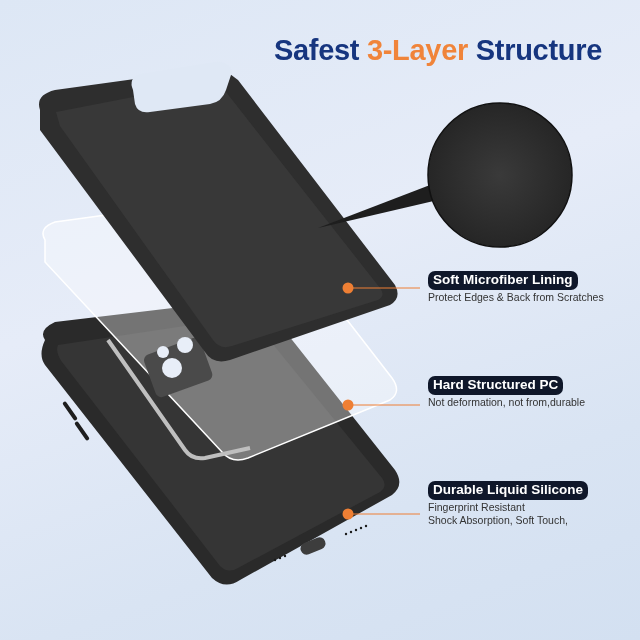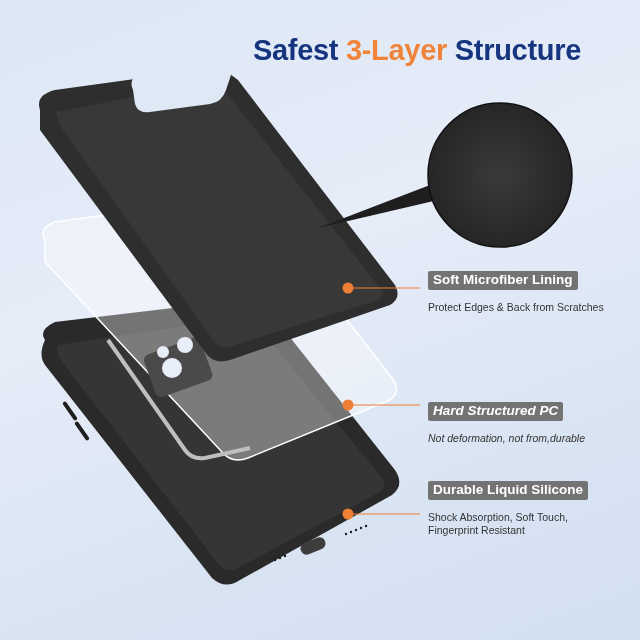--- a/index.html
+++ b/index.html
@@ -1,27 +1,27 @@
 <!DOCTYPE html>
 <html><head>
 <meta charset="utf-8">
 <style>
   html,body{margin:0;padding:0;}
   body{width:640px;height:640px;overflow:hidden;position:relative;
     background:linear-gradient(160deg,#dde7f5 0%,#e6ecf8 40%,#d9e4f3 75%,#d3e0f1 100%);
     font-family:"Liberation Sans",sans-serif;}
-  .title{position:absolute;left:0;top:34px;width:640px;text-align:right;padding-right:59px;box-sizing:border-box;
+  .title{position:absolute;left:0;top:34px;width:640px;text-align:right;padding-right:38px;box-sizing:border-box;
     font-weight:bold;font-size:29px;letter-spacing:-0.3px;color:#16357f;}
   .title .accent{color:#f0843a;}
   svg.art{position:absolute;left:0;top:0;}
   .feature{position:absolute;left:428px;}
-  .badge{display:inline-block;background:#737373;color:#fff;font-weight:bold;font-size:13.5px;
-    padding:2px 5px 3px 5px;border-radius:2px;line-height:14px;}
-  .desc{font-size:10.5px;color:#333;margin-top:11px;line-height:13px;}
-  .f1{top:270px;} .f2{top:401px;font-style:italic;} .f3{top:480px;}
+  .badge{display:inline-block;background:#0f172a;color:#fff;font-weight:bold;font-size:13.5px;
+    padding:2px 5px 3px 5px;border-radius:7px;line-height:14px;}
+  .desc{font-size:10.5px;color:#333;margin-top:1px;line-height:13px;}
+  .f1{top:270px;} .f2{top:375px;} .f3{top:480px;}
 </style>
 </head>
 <body>
 
 <div class="title">
   <span>Safest </span><span class="accent">3-Layer</span><span> Structure</span>
 </div>
 
 <svg class="art" width="640" height="640" viewBox="0 0 640 640">
   <defs>
@@ -85,16 +85,16 @@
 </div>
 
 <div class="feature f2">
   <span class="badge">Hard Structured PC</span>
   <div class="desc">Not deformation, not from,durable</div>
 </div>
 
 <div class="feature f3">
   <span class="badge">Durable Liquid Silicone</span>
   <div class="desc">
+    <div>Fingerprint Resistant</div>
     <div>Shock Absorption, Soft Touch,</div>
-    <div>Fingerprint Resistant</div>
   </div>
 </div>
 
 </body></html>

